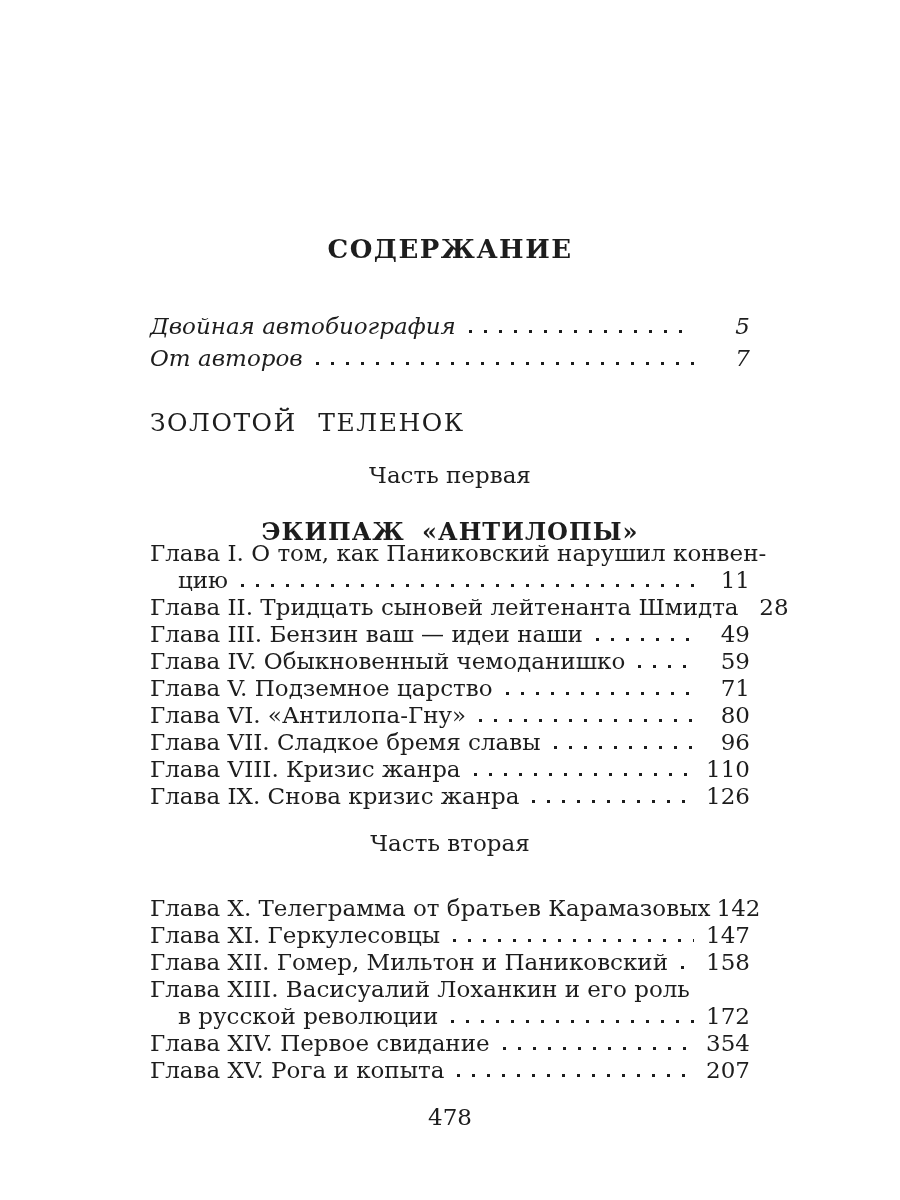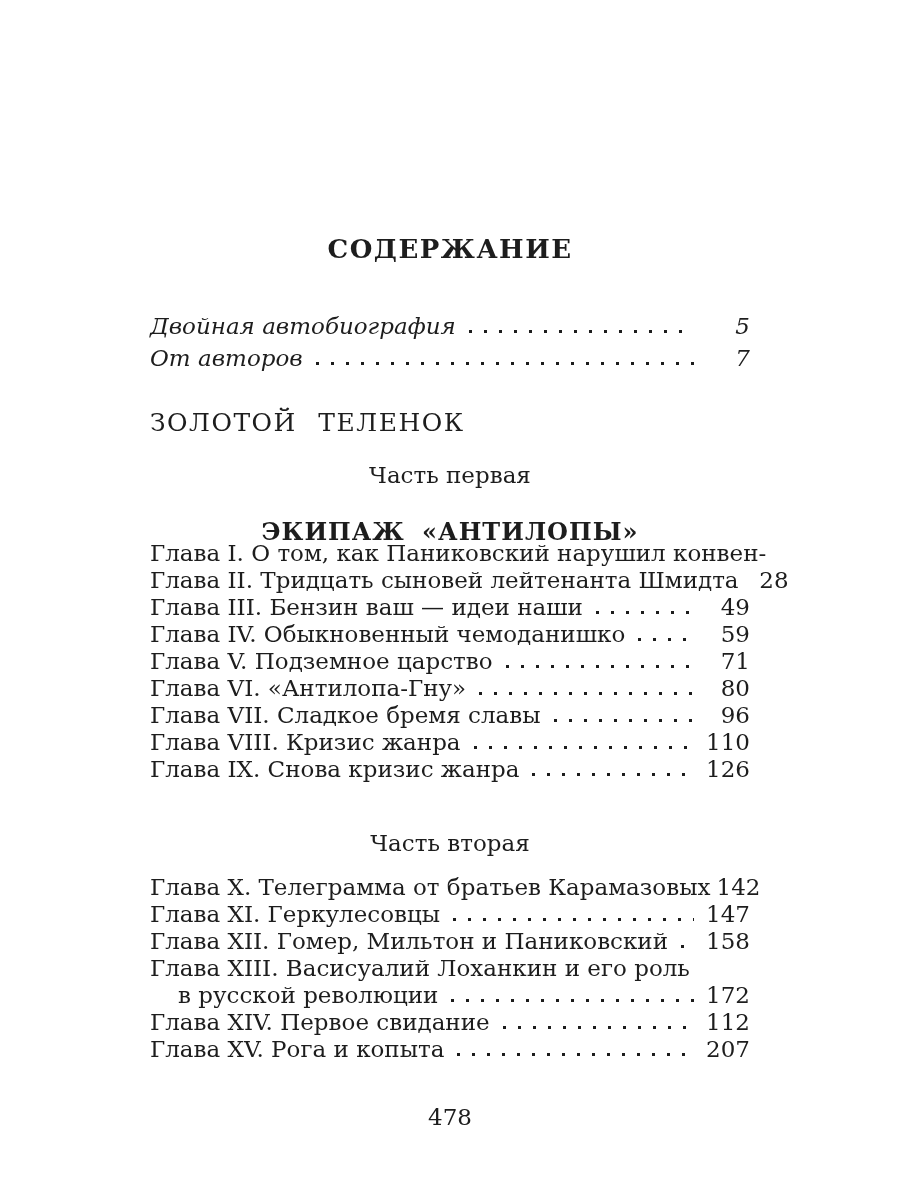--- a/index.html
+++ b/index.html
@@ -46,21 +46,21 @@
     font-weight: bold;
     letter-spacing: 1px;
     word-spacing: 8px;
     text-align: center;
   }
   .p1-label { top: 462px; }
   .p1-title { top: 493px; margin-top: 24px; }
   .p1-list  { top: 540px; }
   .p2-label { top: 830px; }
   .p2-title { top: 860px; }
-  .p2-list  { top: 874px; }
+  .p2-list  { top: 895px; }
 
   .toc-row {
     display: flex;
     align-items: baseline;
     height: 27px;
     font-size: 23px;
     white-space: nowrap;
   }
   .toc-row.indent .toc-text { padding-left: 28px; }
   .toc-text { flex: 0 0 auto; }
@@ -110,20 +110,25 @@
   <div class="abs book-title">ЗОЛОТОЙ ТЕЛЕНОК</div>
 
   <div class="abs part-label p1-label">Часть первая</div>
   <div class="abs part-title p1-title">ЭКИПАЖ «АНТИЛОПЫ»</div>
   <div class="abs p1-list">
       <div class="toc-row">
     <span class="toc-text">Глава I. О том, как Паниковский нарушил конвен-</span>
     <span class="leader"></span>
     <span class="toc-page"></span>
   </div>
+      <div class="toc-row indent dotted">
+    <span class="toc-text">цию</span>
+    <span class="leader"></span>
+    <span class="toc-page">11</span>
+  </div>
       <div class="toc-row">
     <span class="toc-text">Глава II. Тридцать сыновей лейтенанта Шмидта</span>
     <span class="leader"></span>
     <span class="toc-page">28</span>
   </div>
       <div class="toc-row dotted">
     <span class="toc-text">Глава III. Бензин ваш — идеи наши</span>
     <span class="leader"></span>
     <span class="toc-page">49</span>
   </div>
@@ -182,21 +187,21 @@
     <span class="toc-page"></span>
   </div>
       <div class="toc-row indent dotted">
     <span class="toc-text">в русской революции</span>
     <span class="leader"></span>
     <span class="toc-page">172</span>
   </div>
       <div class="toc-row dotted">
     <span class="toc-text">Глава XIV. Первое свидание</span>
     <span class="leader"></span>
-    <span class="toc-page">112</span>
+    <span class="toc-page">354</span>
   </div>
       <div class="toc-row dotted">
     <span class="toc-text">Глава XV. Рога и копыта</span>
     <span class="leader"></span>
     <span class="toc-page">207</span>
   </div>
     </div>
 
   <div class="abs folio">478</div>
 </div>

